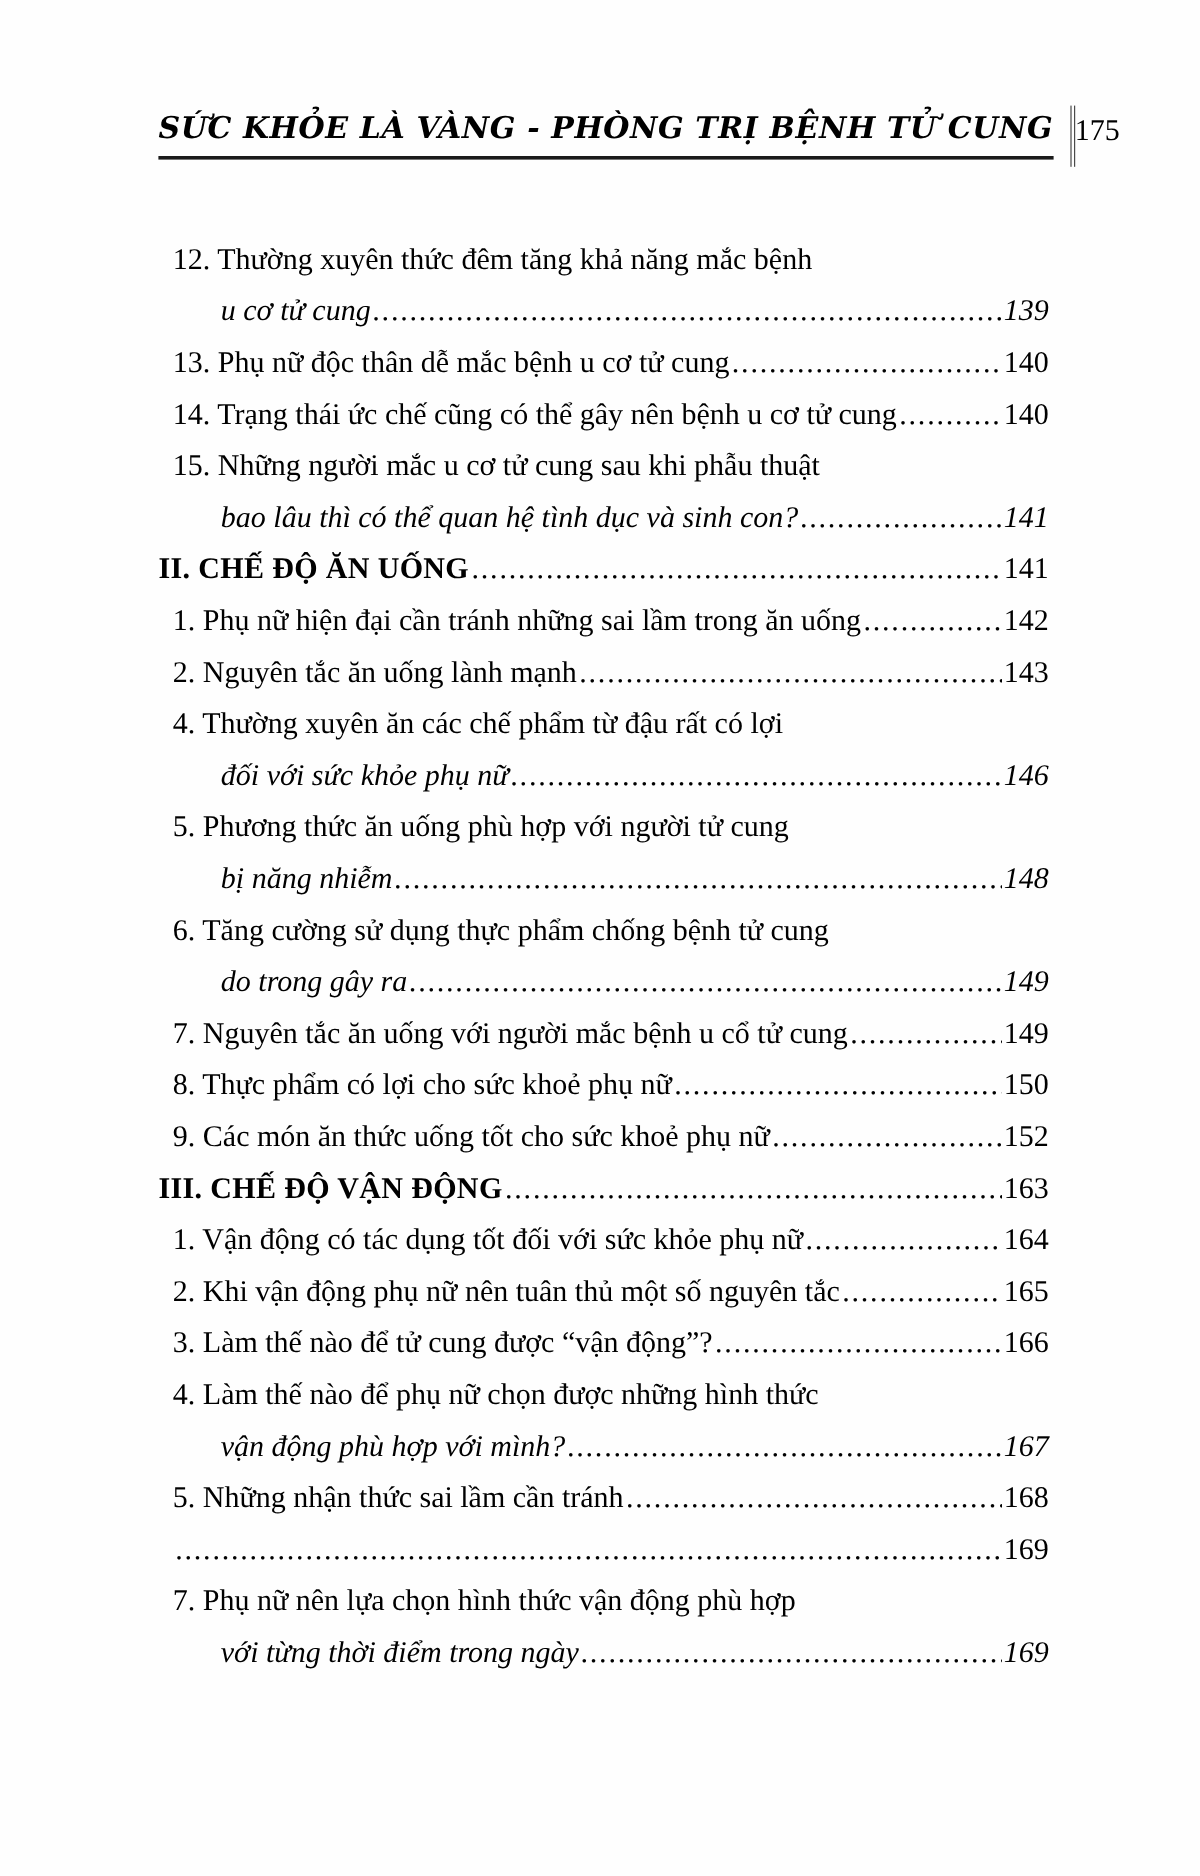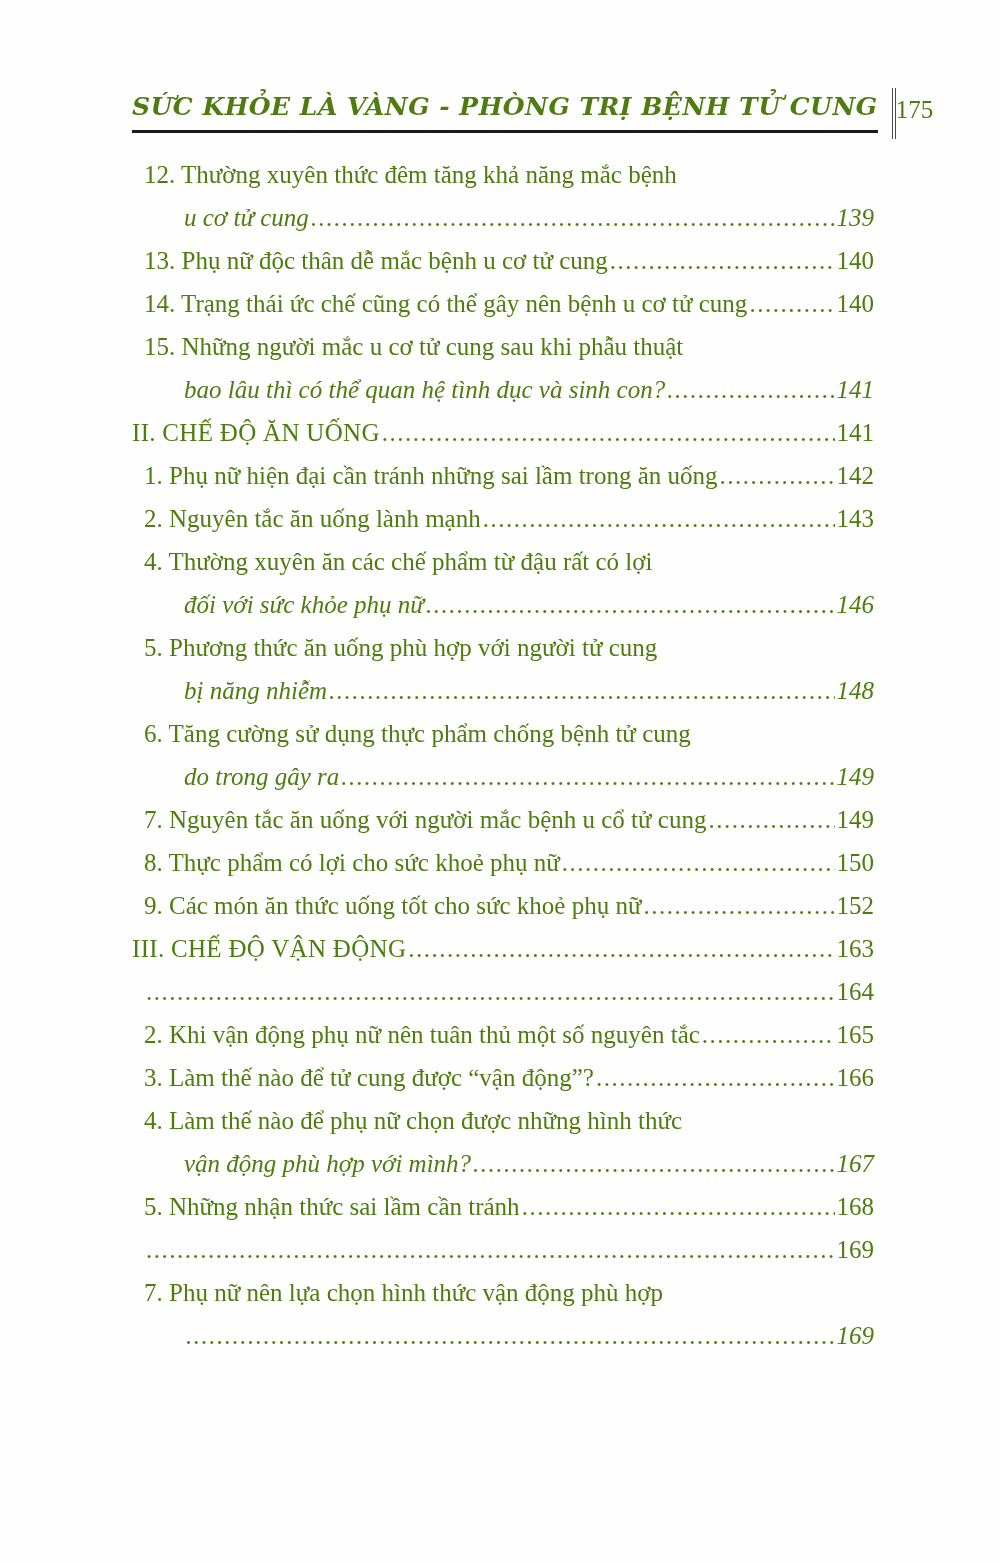--- a/index.html
+++ b/index.html
@@ -3,21 +3,21 @@
 <meta charset="utf-8">
 <style>
   * { margin: 0; padding: 0; box-sizing: border-box; }
   html, body { background: #ffffff; }
   body { width: 1000px; height: 1563px; overflow: hidden; }
 
   .page {
     width: 1000px;
     height: 1563px;
     background: #fefefe;
-    color: #4d7c0f;
+    color: #000000;
     font-family: "Liberation Serif", serif;
     padding: 92px 126px 0 132px;
   }
 
   
   .page-header {
     display: flex;
     align-items: stretch;
   }
   .header-title {
@@ -42,33 +42,33 @@
   }
   .header-page-number {
     width: 66px;
     text-align: center;
     font-size: 25px;
     align-self: center;
     padding-bottom: 6px;
   }
 
   
-  .toc { margin-top: 20px; }
+  .toc { margin-top: 62px; }
 
   .entry-line {
     display: flex;
     align-items: baseline;
     font-size: 25px;
     line-height: 43px;
     padding-left: 12px;
   }
   .entry-line.continuation { padding-left: 52px; font-style: italic; }
 
   .entry.section .entry-line { padding-left: 0; }
-  .entry.section .entry-text { font-weight: normal; letter-spacing: 0.3px; }
+  .entry.section .entry-text { font-weight: bold; letter-spacing: 0.3px; }
 
   .entry-text { white-space: nowrap; }
 
   .leader {
     flex: 1 1 10px;
     min-width: 8px;
     overflow: hidden;
     white-space: nowrap;
     margin: 0 2px;
   }
@@ -199,20 +199,21 @@
       </div>
       <div class="entry section">
         <div class="entry-line">
           <span class="entry-text">III. CHẾ ĐỘ VẬN ĐỘNG</span>
           <span class="leader"></span>
           <span class="entry-page">163</span>
         </div>
       </div>
       <div class="entry">
         <div class="entry-line">
+          <span class="entry-text">1. Vận động có tác dụng tốt đối với sức khỏe phụ nữ</span>
           <span class="leader"></span>
           <span class="entry-page">164</span>
         </div>
       </div>
       <div class="entry">
         <div class="entry-line">
           <span class="entry-text">2. Khi vận động phụ nữ nên tuân thủ một số nguyên tắc</span>
           <span class="leader"></span>
           <span class="entry-page">165</span>
         </div>
@@ -245,19 +246,20 @@
         <div class="entry-line">
           <span class="leader"></span>
           <span class="entry-page">169</span>
         </div>
       </div>
       <div class="entry">
         <div class="entry-line">
           <span class="entry-text">7. Phụ nữ nên lựa chọn hình thức vận động phù hợp</span>
         </div>
         <div class="entry-line continuation">
+          <span class="entry-text">với từng thời điểm trong ngày</span>
           <span class="leader"></span>
           <span class="entry-page">169</span>
         </div>
       </div>
     </main>
 
 </div>
 
 </body></html>

